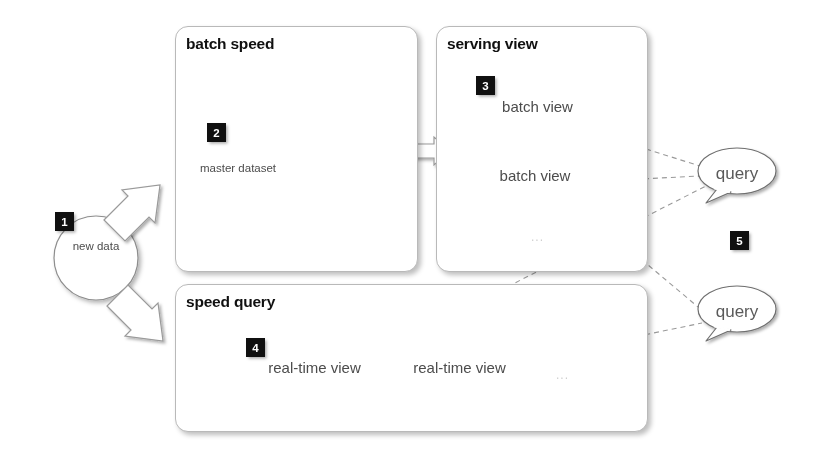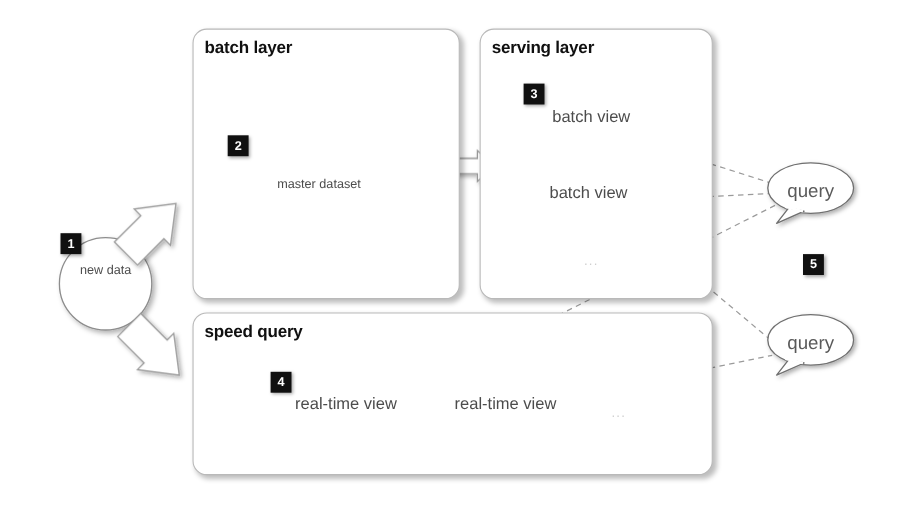--- a/index.html
+++ b/index.html
@@ -172,31 +172,31 @@
       <path d="M714,188 L730,192" stroke="#ffffff" stroke-width="2.4"></path>
     </g>
     <g filter="url(#tinyshadow)">
       <ellipse cx="737" cy="309" rx="39" ry="23" fill="#ffffff" stroke="#6f6f6f" stroke-width="1.2"></ellipse>
       <path d="M717,327 L706,341 L731,330 Z" fill="#ffffff" stroke="#6f6f6f" stroke-width="1.2" stroke-linejoin="round"></path>
       <path d="M714,326 L730,330" stroke="#ffffff" stroke-width="2.4"></path>
     </g>
   </svg>
 
   <div class="panel" style="left:175px; top:26px; width:243px; height:246px;"></div>
-  <div class="panel-title" style="left:186px; top:35px;">batch layer</div>
+  <div class="panel-title" style="left:186px; top:35px;">batch speed</div>
 
   <div class="panel" style="left:436px; top:26px; width:212px; height:246px;"></div>
-  <div class="panel-title" style="left:447px; top:35px;">serving layer</div>
+  <div class="panel-title" style="left:447px; top:35px;">serving view</div>
 
   <div class="panel" style="left:175px; top:284px; width:473px; height:148px;"></div>
   <div class="panel-title" style="left:186px; top:293px;">speed query</div>
 
   <div class="circle-label" style="left:56px; top:240px; width:80px; text-align:center;">new data</div>
 
-  <div class="circle-label" style="left:220px; top:162px; width:140px; text-align:center;">master dataset</div>
+  <div class="circle-label" style="left:200px; top:162px; width:140px; ">master dataset</div>
 
   <div class="doc" style="left:489px; top:88px; width:97px; height:46px;">
     <span class="doc-label">batch view</span>
   </div>
 
   <div class="doc" style="left:489px; top:159px; width:92px; height:42px;">
     <span class="doc-label">batch view</span>
   </div>
 
   <div class="doc" style="left:266px; top:350px; width:97px; height:44px;">

